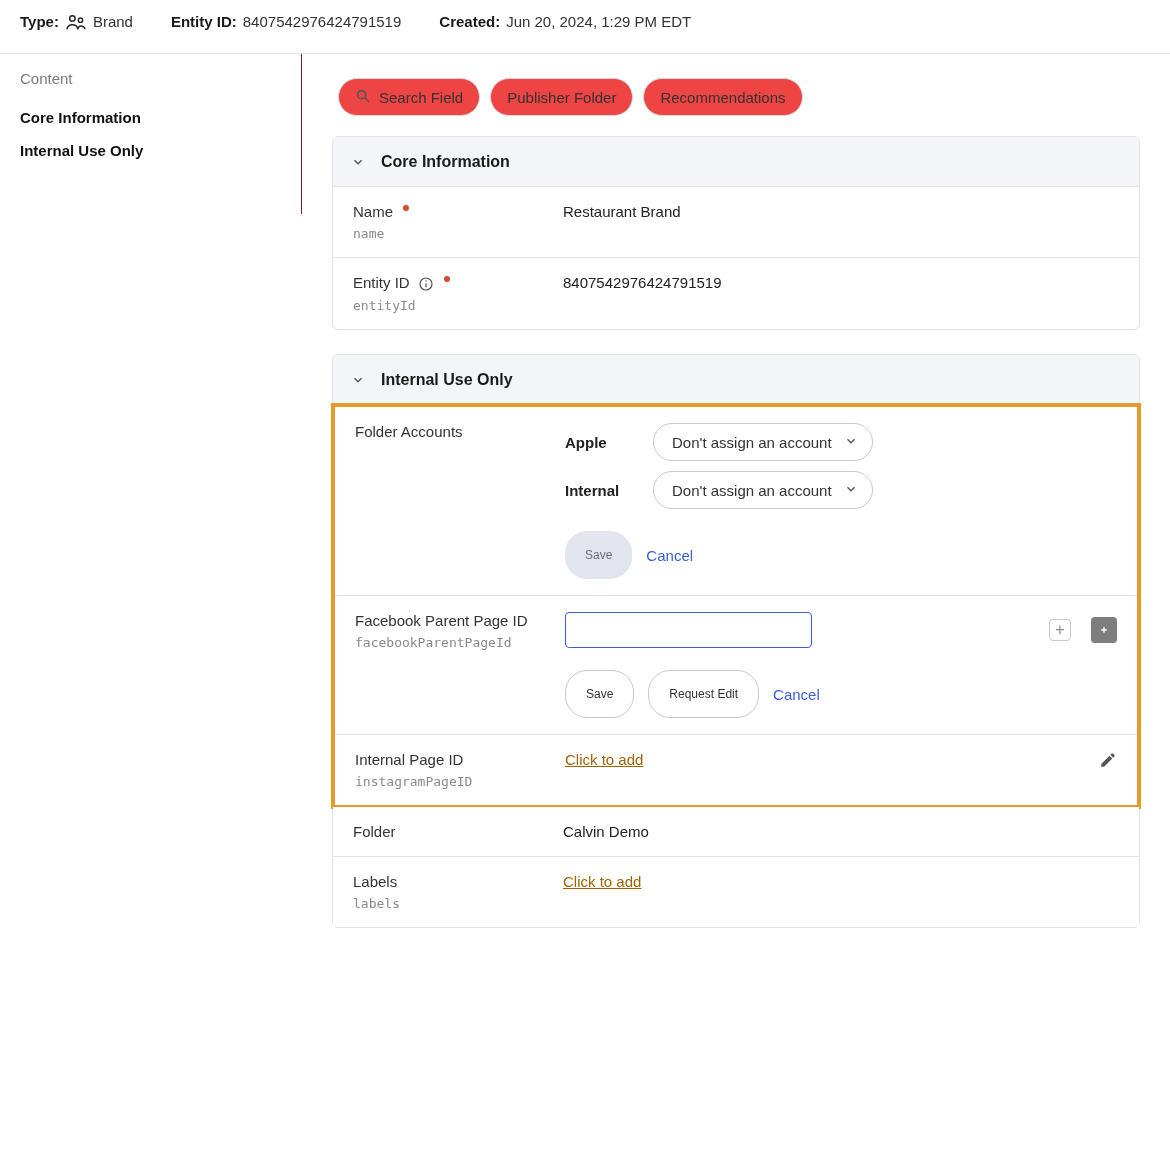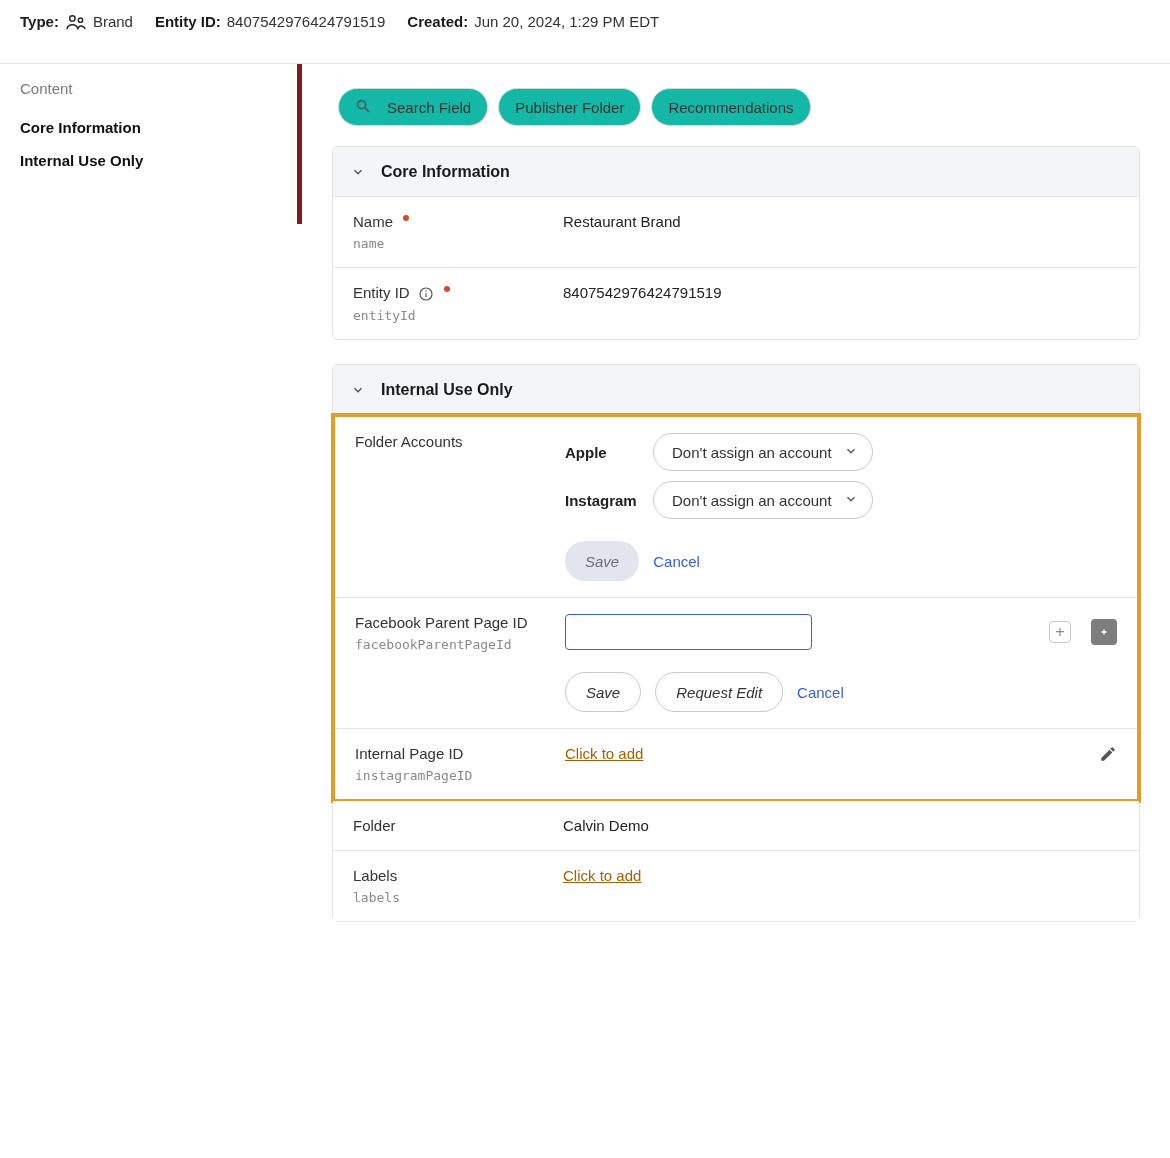--- a/index.html
+++ b/index.html
@@ -4,34 +4,34 @@
 <style>
   * { box-sizing: border-box; }
   body {
     margin: 0;
     font-family: -apple-system, BlinkMacSystemFont, "Segoe UI", Helvetica, Arial, sans-serif;
     font-size: 15px;
     color: #1a1a1a;
     background: #fff;
   }
   .topbar {
-    padding: 12px 20px 32px 20px;
+    padding: 12px 20px 22px 20px;
     border-bottom: 1px solid #e3e3e3;
     display: flex;
-    gap: 22px;
+    gap: 38px;
     align-items: center;
   }
   .topbar .item { display: flex; align-items: center; gap: 6px; }
   .topbar .lbl { font-weight: 700; }
   .topbar .val { color: #333; }
   .people-icon svg { vertical-align: middle; }
   .shell { display: flex; min-height: calc(100vh - 48px); }
   .sidebar {
     width: 302px;
-    border-right: 5px solid #7f1d1d;
+    border-right: 1px solid #7f1d1d;
     padding: 16px 0 0 20px;
     height: 160px;
   }
   .sidebar .heading {
     color: #7a7a7a;
     font-size: 15px;
     margin-bottom: 14px;
   }
   .sidebar .nav-item {
     font-weight: 700;
@@ -39,27 +39,27 @@
     padding: 8px 0;
     cursor: pointer;
   }
   .main {
     flex: 1;
     padding: 24px 30px;
   }
   .pillbar { display: flex; gap: 10px; margin: 0 0 20px 6px; }
   .pill {
     border: 1px solid #d7d7d7;
-    background: #14b8a6;
+    background: #ef4444;
     height: 38px;
     padding: 0 16px;
     border-radius: 22px;
     display: inline-flex;
     align-items: center;
-    gap: 16px;
+    gap: 8px;
     color: #333;
     cursor: pointer;
     font-size: 15px;
   }
   .section {
     border: 1px solid #e3e3e3;
     border-radius: 6px;
     margin-bottom: 24px;
   }
   .sec-head {
@@ -111,29 +111,28 @@
     height: 38px;
     border-radius: 22px;
     padding: 0 14px 0 18px;
     color: #333;
     cursor: pointer;
     min-width: 210px;
     justify-content: space-between;
   }
   .btn-row { margin-top: 22px; display: flex; align-items: center; gap: 14px; }
   .btn {
-    height: 40px;
+    height: 48px;
     border-radius: 22px;
     padding: 0 20px;
     background: #fff;
     border: 1px solid #c9c9c9;
     cursor: pointer;
-    font-size: 15px;
+    font-size: 12px;
     color: #333;
-    font-style: italic;
   }
   .btn.primary-disabled {
     background: #e3e5ee;
     border: none;
     color: #6e6e7a;
     cursor: default;
   }
   .link {
     color: #385ddd;
     cursor: pointer;
@@ -302,21 +301,21 @@
               <div>
                 <div class="dd">
                   <span>Don't assign an account</span>
                   <span>
                     <svg width="14" height="14" viewBox="0 0 24 24" fill="none" stroke="#555" stroke-width="2.2">
                         <polyline points="6 9 12 15 18 9"></polyline>
                       </svg>
                   </span>
                 </div>
               </div>
-              <div class="prov">Instagram</div>
+              <div class="prov">Internal</div>
               <div>
                 <div class="dd">
                   <span>Don't assign an account</span>
                   <span>
                     <svg width="14" height="14" viewBox="0 0 24 24" fill="none" stroke="#555" stroke-width="2.2">
                         <polyline points="6 9 12 15 18 9"></polyline>
                       </svg>
                   </span>
                 </div>
               </div>

